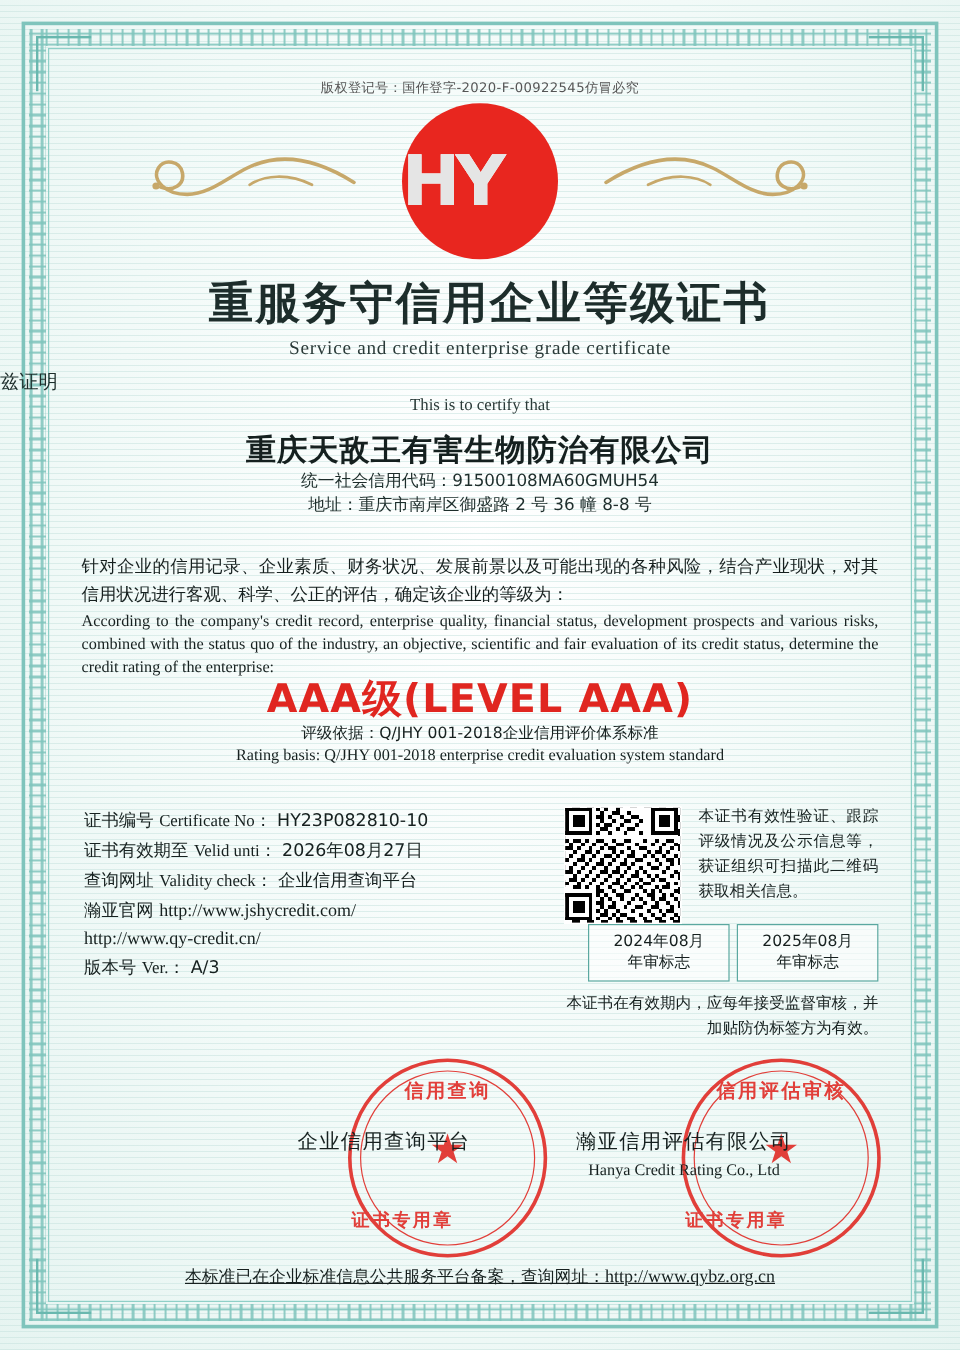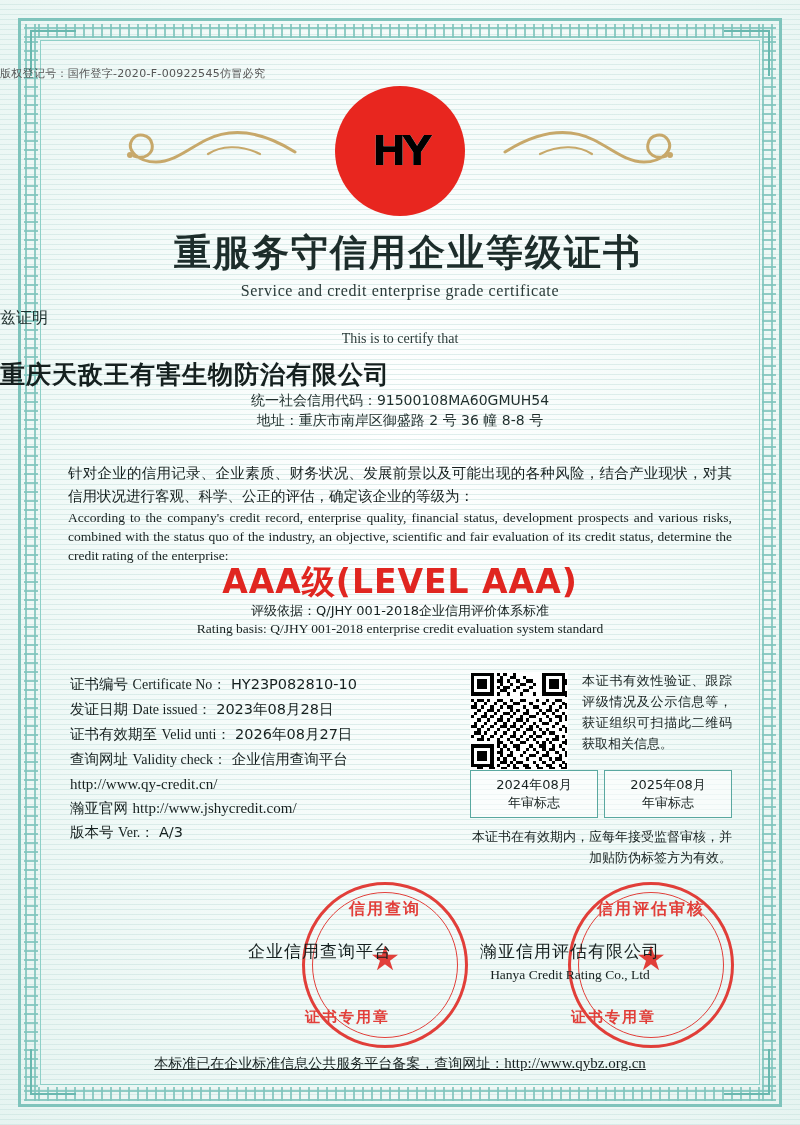--- a/index.html
+++ b/index.html
@@ -74,21 +74,21 @@
   .corner.tl { left: 30px;  top: 30px;    border-right: none; border-bottom: none; }
   .corner.tr { right: 30px; top: 30px;    border-left: none;  border-bottom: none; }
   .corner.bl { left: 30px;  bottom: 30px; border-right: none; border-top: none; }
   .corner.br { right: 30px; bottom: 30px; border-left: none;  border-top: none; }
 
   
   .copyright {
     position: absolute;
     top: 66px;
     left: 0; right: 0;
-    text-align: left;
+    text-align: center;
     font-size: 11px;
     color: #555;
     font-family: "DejaVu Sans", sans-serif;
     letter-spacing: 0.3px;
   }
 
   
   .emblem-wrap {
     position: absolute;
     top: 86px;
@@ -98,25 +98,25 @@
   .emblem {
     position: absolute;
     left: 50%;
     transform: translateX(-50%);
     top: 0;
     width: 130px; height: 130px;
     border-radius: 50%;
     background: #e8261f;
     display: flex;
     align-items: center;
-    justify-content: center;
-    color: #000000;
+    justify-content: flex-start;
+    color: #e5e5e5;
     font-family: "DejaVu Sans", sans-serif;
     font-weight: bold;
-    font-size: 41px;
+    font-size: 58px;
     letter-spacing: -4px;
     text-shadow: 0 0 0 #fff;
   }
   .flourish {
     position: absolute;
     top: 36px;
     width: 190px;
     height: 56px;
     color: #c7a86a;
   }
@@ -159,20 +159,21 @@
     top: 331px;
     left: 0; right: 0;
     text-align: center;
     font-size: 14px;
     color: #2a3a38;
   }
   .company {
     position: absolute;
     top: 358px;
     left: 0; right: 0;
+    text-align: center;
     font-family: "DejaVu Sans", sans-serif;
     font-weight: bold;
     font-size: 25px;
     letter-spacing: 1px;
     color: #15201f;
   }
   .credit-code {
     position: absolute;
     top: 392px;
     left: 0; right: 0;
@@ -282,22 +283,22 @@
     font-size: 13px;
     line-height: 21px;
     color: #16201f;
     text-align: justify;
   }
 
   
   .review-boxes {
     position: absolute;
     top: 770px;
-    left: 470px;
-    width: 262px;
+    left: 490px;
+    width: 242px;
     display: flex;
     gap: 6px;
   }
   .review-box {
     flex: 1;
     border: 1px solid #5aa8a0;
     height: 46px;
     display: flex;
     flex-direction: column;
     align-items: center;
@@ -323,21 +324,21 @@
   
   .seal {
     position: absolute;
     width: 160px;
     height: 160px;
     border-radius: 50%;
     border: 3px solid #e02620;
     color: #e02620;
     opacity: 0.88;
   }
-  .seal.left  { left: 302px; top: 882px; }
+  .seal.left  { left: 290px; top: 882px; }
   .seal.right { left: 568px; top: 882px; }
   .seal .ring {
     position: absolute;
     inset: 7px;
     border-radius: 50%;
     border: 1.5px solid #e02620;
   }
   .seal .star {
     position: absolute;
     left: 50%; top: 46%;
@@ -440,40 +441,35 @@
   <div class="basis-cn">评级依据：Q/JHY 001-2018企业信用评价体系标准</div>
   <div class="basis-en">Rating basis: Q/JHY 001-2018 enterprise credit evaluation system standard</div>
 
   <div class="details">
     <div class="row">
       <span>证书编号</span>
       <span class="lbl-en">Certificate No：</span>
       <span class="val">HY23P082810-10</span>
     </div>
     <div class="row">
-      <span>发证日期</span>
-      <span class="lbl-en">Date issued：</span>
-      <span class="val">2023年08月28日</span>
-    </div>
-    <div class="row">
       <span>证书有效期至</span>
       <span class="lbl-en">Velid unti：</span>
       <span class="val">2026年08月27日</span>
     </div>
     <div class="row">
       <span>查询网址</span>
       <span class="lbl-en">Validity check：</span>
       <span class="val">企业信用查询平台</span>
     </div>
     <div class="row">
-      <span class="url">http://www.qy-credit.cn/</span>
-    </div>
-    <div class="row">
       <span>瀚亚官网</span>
       <span class="url">http://www.jshycredit.com/</span>
+    </div>
+    <div class="row">
+      <span class="url">http://www.qy-credit.cn/</span>
     </div>
     <div class="row">
       <span>版本号</span>
       <span class="lbl-en">Ver.：</span>
       <span class="val">A/3</span>
     </div>
   </div>
 
   <div class="qr">
     <svg width="94" height="94" viewBox="0 0 29 29" shape-rendering="crispEdges">

